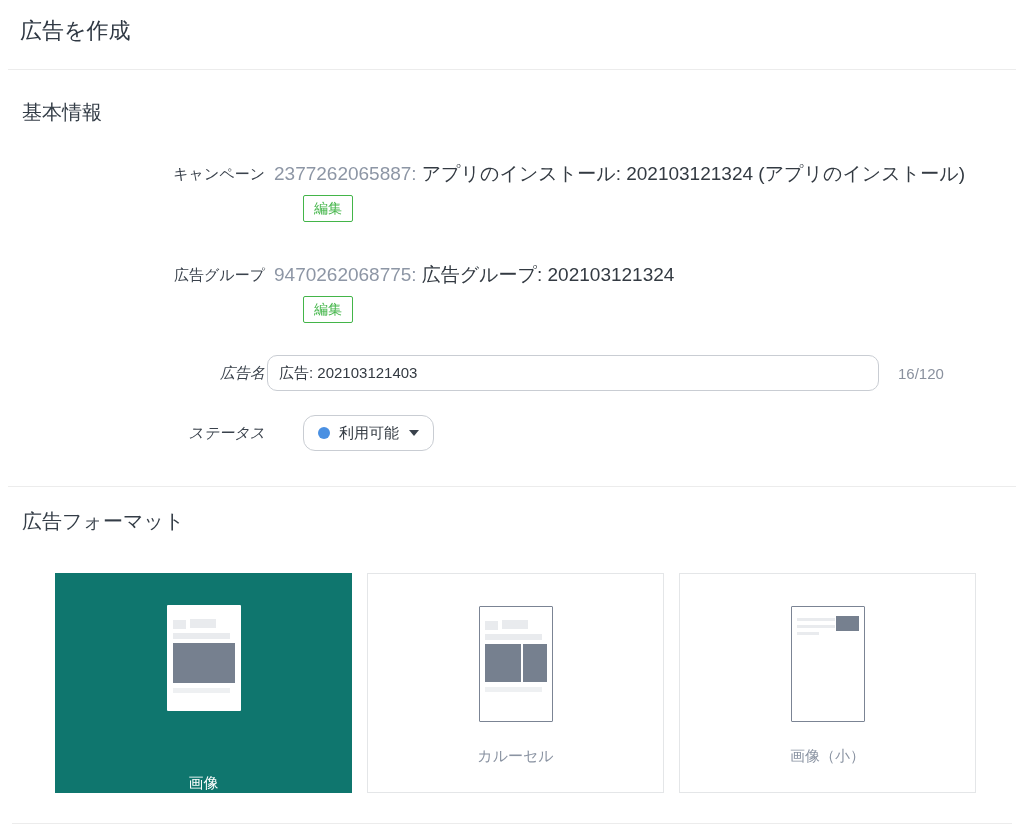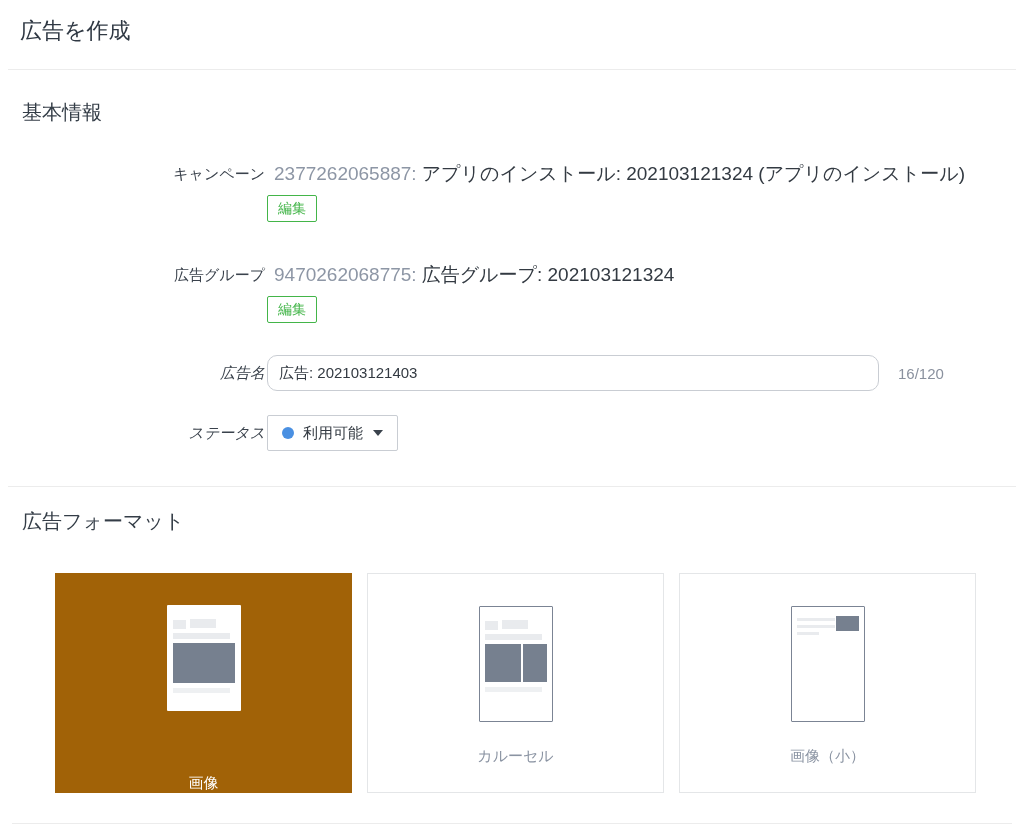--- a/index.html
+++ b/index.html
@@ -54,43 +54,45 @@
   .edit-btn {
     display: inline-block;
     margin-top: 10px;
     padding: 2px 10px 3px 10px;
     font-size: 14px; line-height: 20px;
     color: #43b549;
     border: 1px solid #43b549;
     border-radius: 2px;
     background: #fff;
     cursor: pointer;
+    margin-left: 36px;
   }
 
   .name-field-wrap { display: flex; align-items: center; }
   .name-input {
     width: 612px; height: 36px;
     border: 1px solid #c9cdd3; border-radius: 10px;
     padding: 0 11px;
     font-size: 15px; color: #333a42;
     font-family: "Liberation Sans", "DejaVu Sans", sans-serif;
     outline: none;
   }
   .char-counter {
     margin-left: 19px;
     font-size: 15px; color: #8a919e;
   }
 
   .status-btn {
     display: inline-flex; align-items: center;
     height: 36px; padding: 3px 14px;
     background: #fff;
-    border: 1px solid #c9cdd3; border-radius: 2px;
+    border: 1px solid #c9cdd3; border-radius: 12px;
     font-size: 15px; color: #333a42;
     cursor: pointer;
+    margin-left: 36px;
   }
   .status-dot {
     width: 12px; height: 12px; border-radius: 50%;
     background: #4a90e2; margin-right: 9px;
   }
   .caret-down {
     width: 0; height: 0;
     border-left: 5px solid transparent;
     border-right: 5px solid transparent;
     border-top: 6px solid #3a424c;
@@ -102,21 +104,21 @@
     margin: 39px 0 0 35px;
   }
   .format-card {
     width: 297px; height: 220px;
     display: flex; flex-direction: column; align-items: center;
     background: #fff;
     border: 1px solid #e4e6e8;
     cursor: pointer;
   }
   .format-card.selected {
-    background: #a16207;
+    background: #0f766e;
     border: none;
     gap: 38px;
   }
   .format-label {
     margin-top: 25px;
     font-size: 15px; color: #8a93a2;
   }
   .format-card.selected .format-label { color: #ffffff; }
 
   

